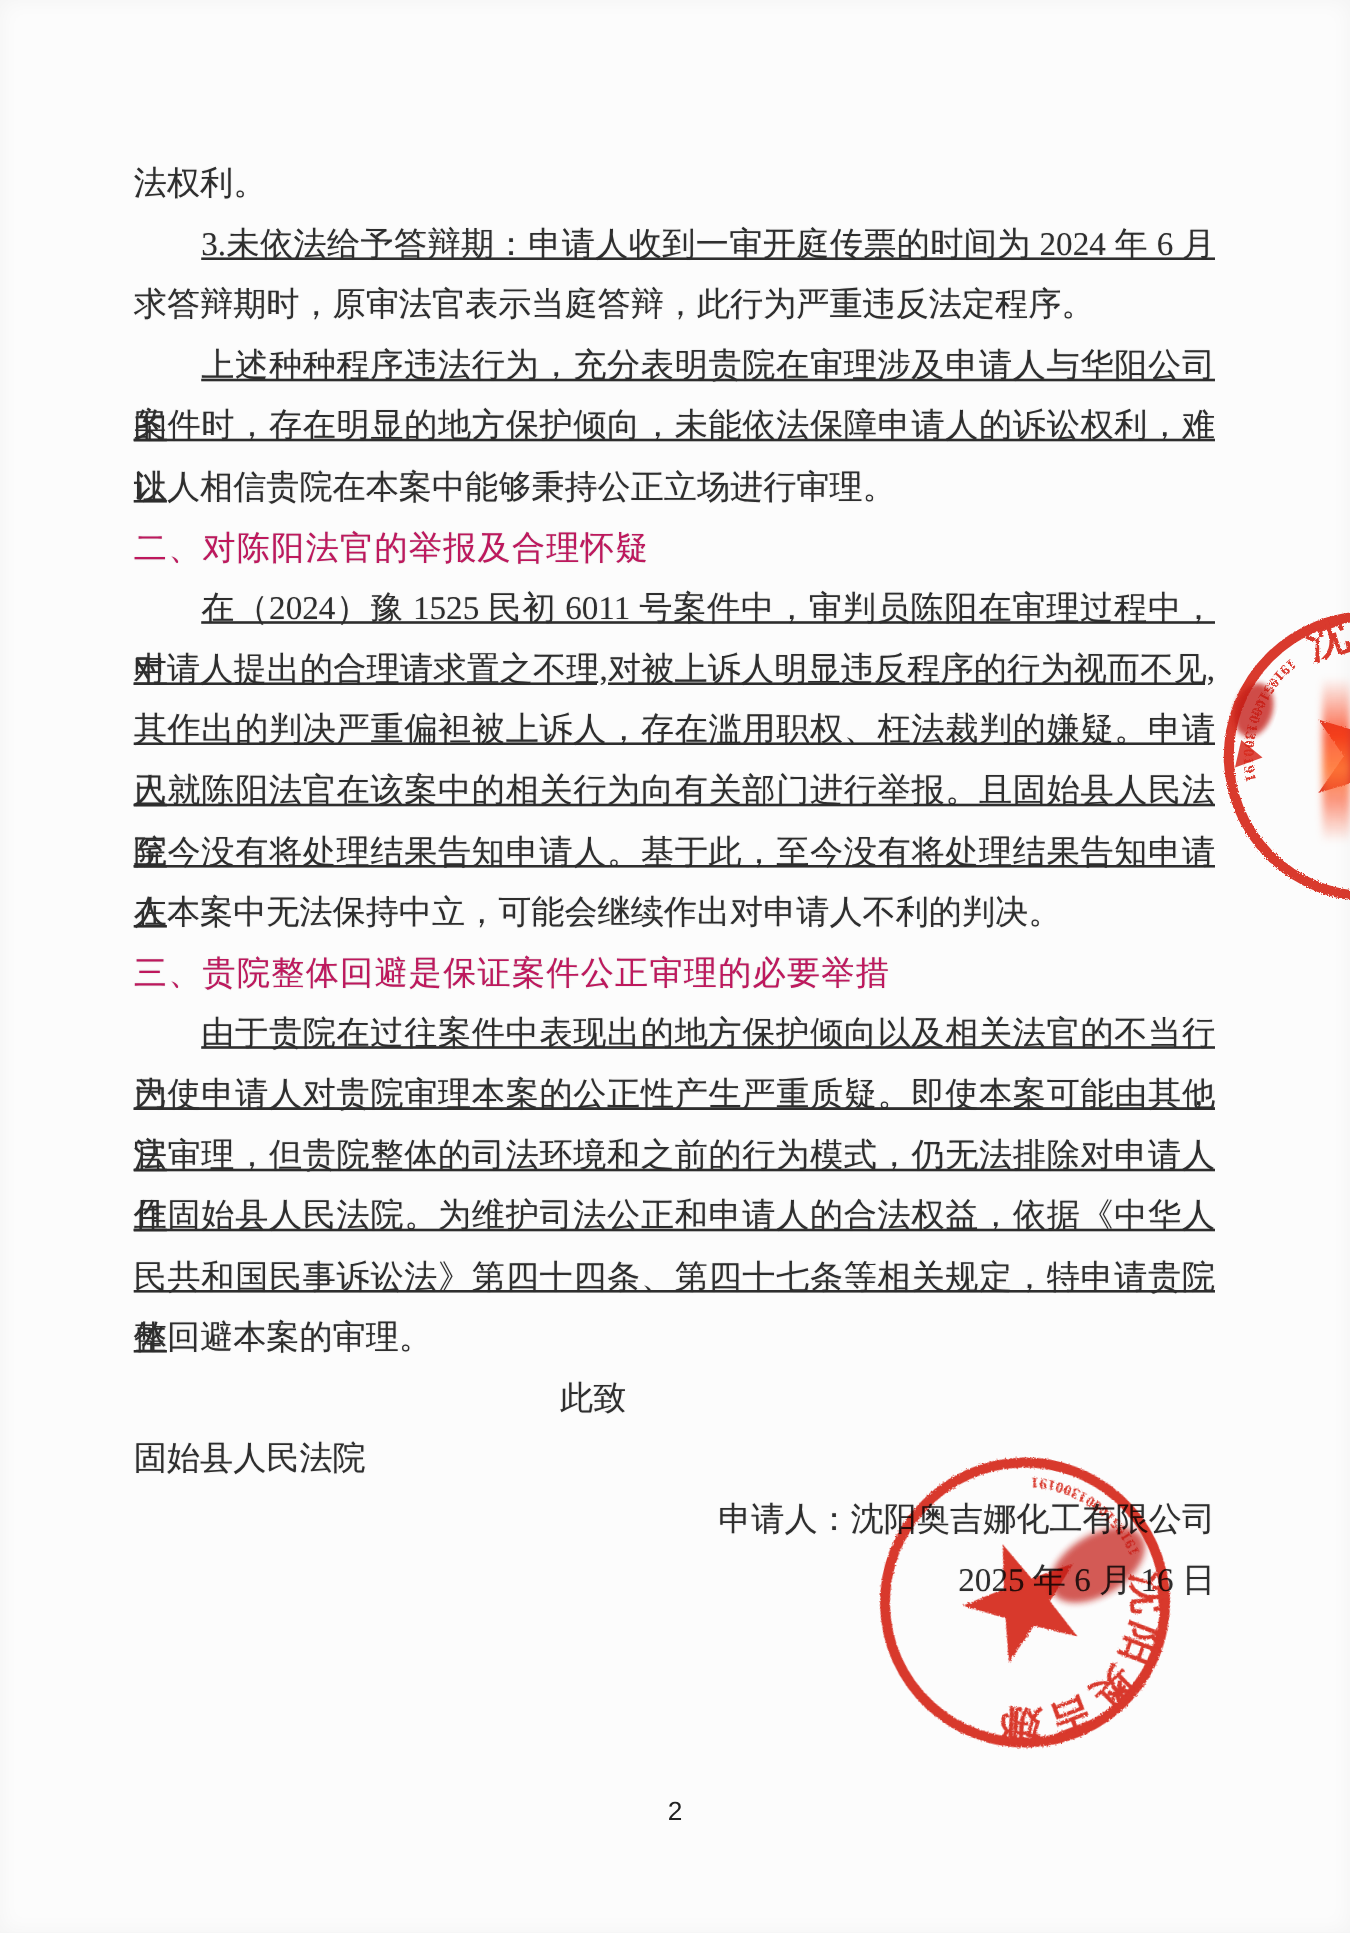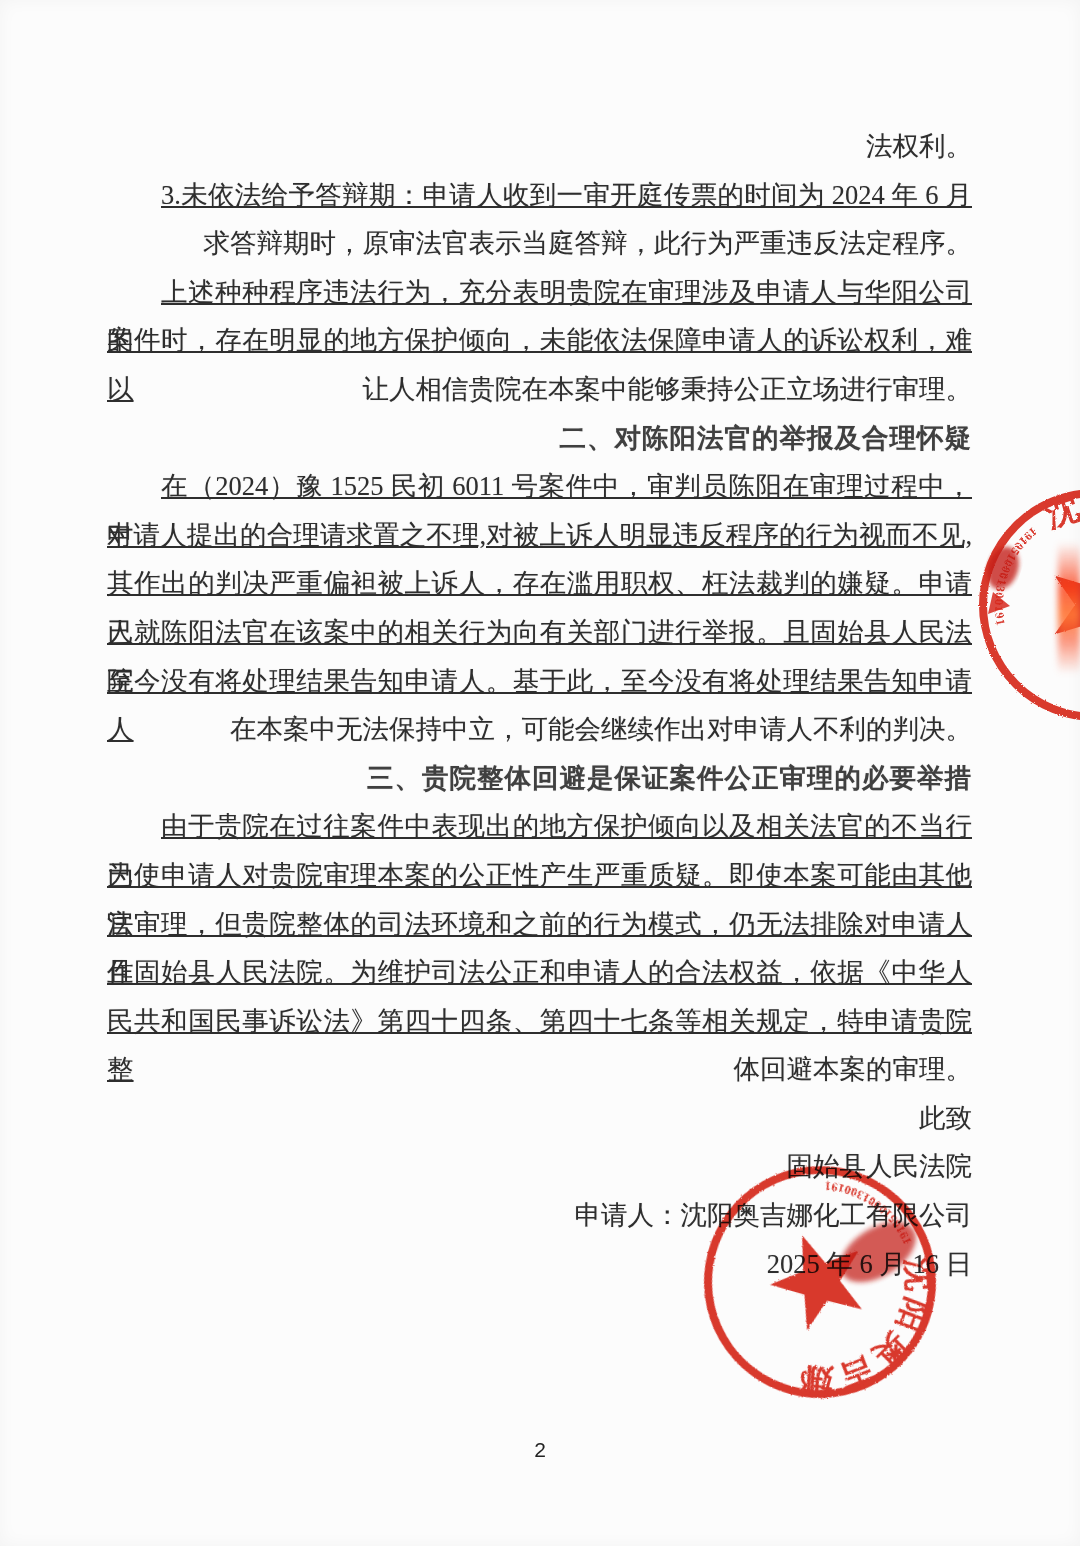--- a/index.html
+++ b/index.html
@@ -17,27 +17,27 @@
   }
   .doc{
     position:absolute;left:107px;top:122px;width:865px;
     color:#2e2e2e;
     font-size:26.5px;
     text-shadow:0 0 1px rgba(45,45,45,.28);
   }
   .l{
     height:48.6px;line-height:48.6px;
     white-space:normal;
-    text-align:right;
+    text-align:left;
   }
   .l.fill{text-align:justify;text-align-last:justify;text-decoration:underline;}
   .l.indent{text-indent:54px;}
   .l.heading{
     font-family:"Liberation Sans","DejaVu Sans",sans-serif;
-    font-weight:700;color:#404040;
+    font-weight:400;color:#be185d;
     letter-spacing:1px;
   }
   .l.cizhi{padding-left:341px;}
   .l.right{text-align:right;}
   .page-number{
     position:absolute;left:0;right:0;top:1438px;
     text-align:center;
     font-family:"Liberation Sans","DejaVu Sans",sans-serif;
     font-size:21px;color:#222;
   }

